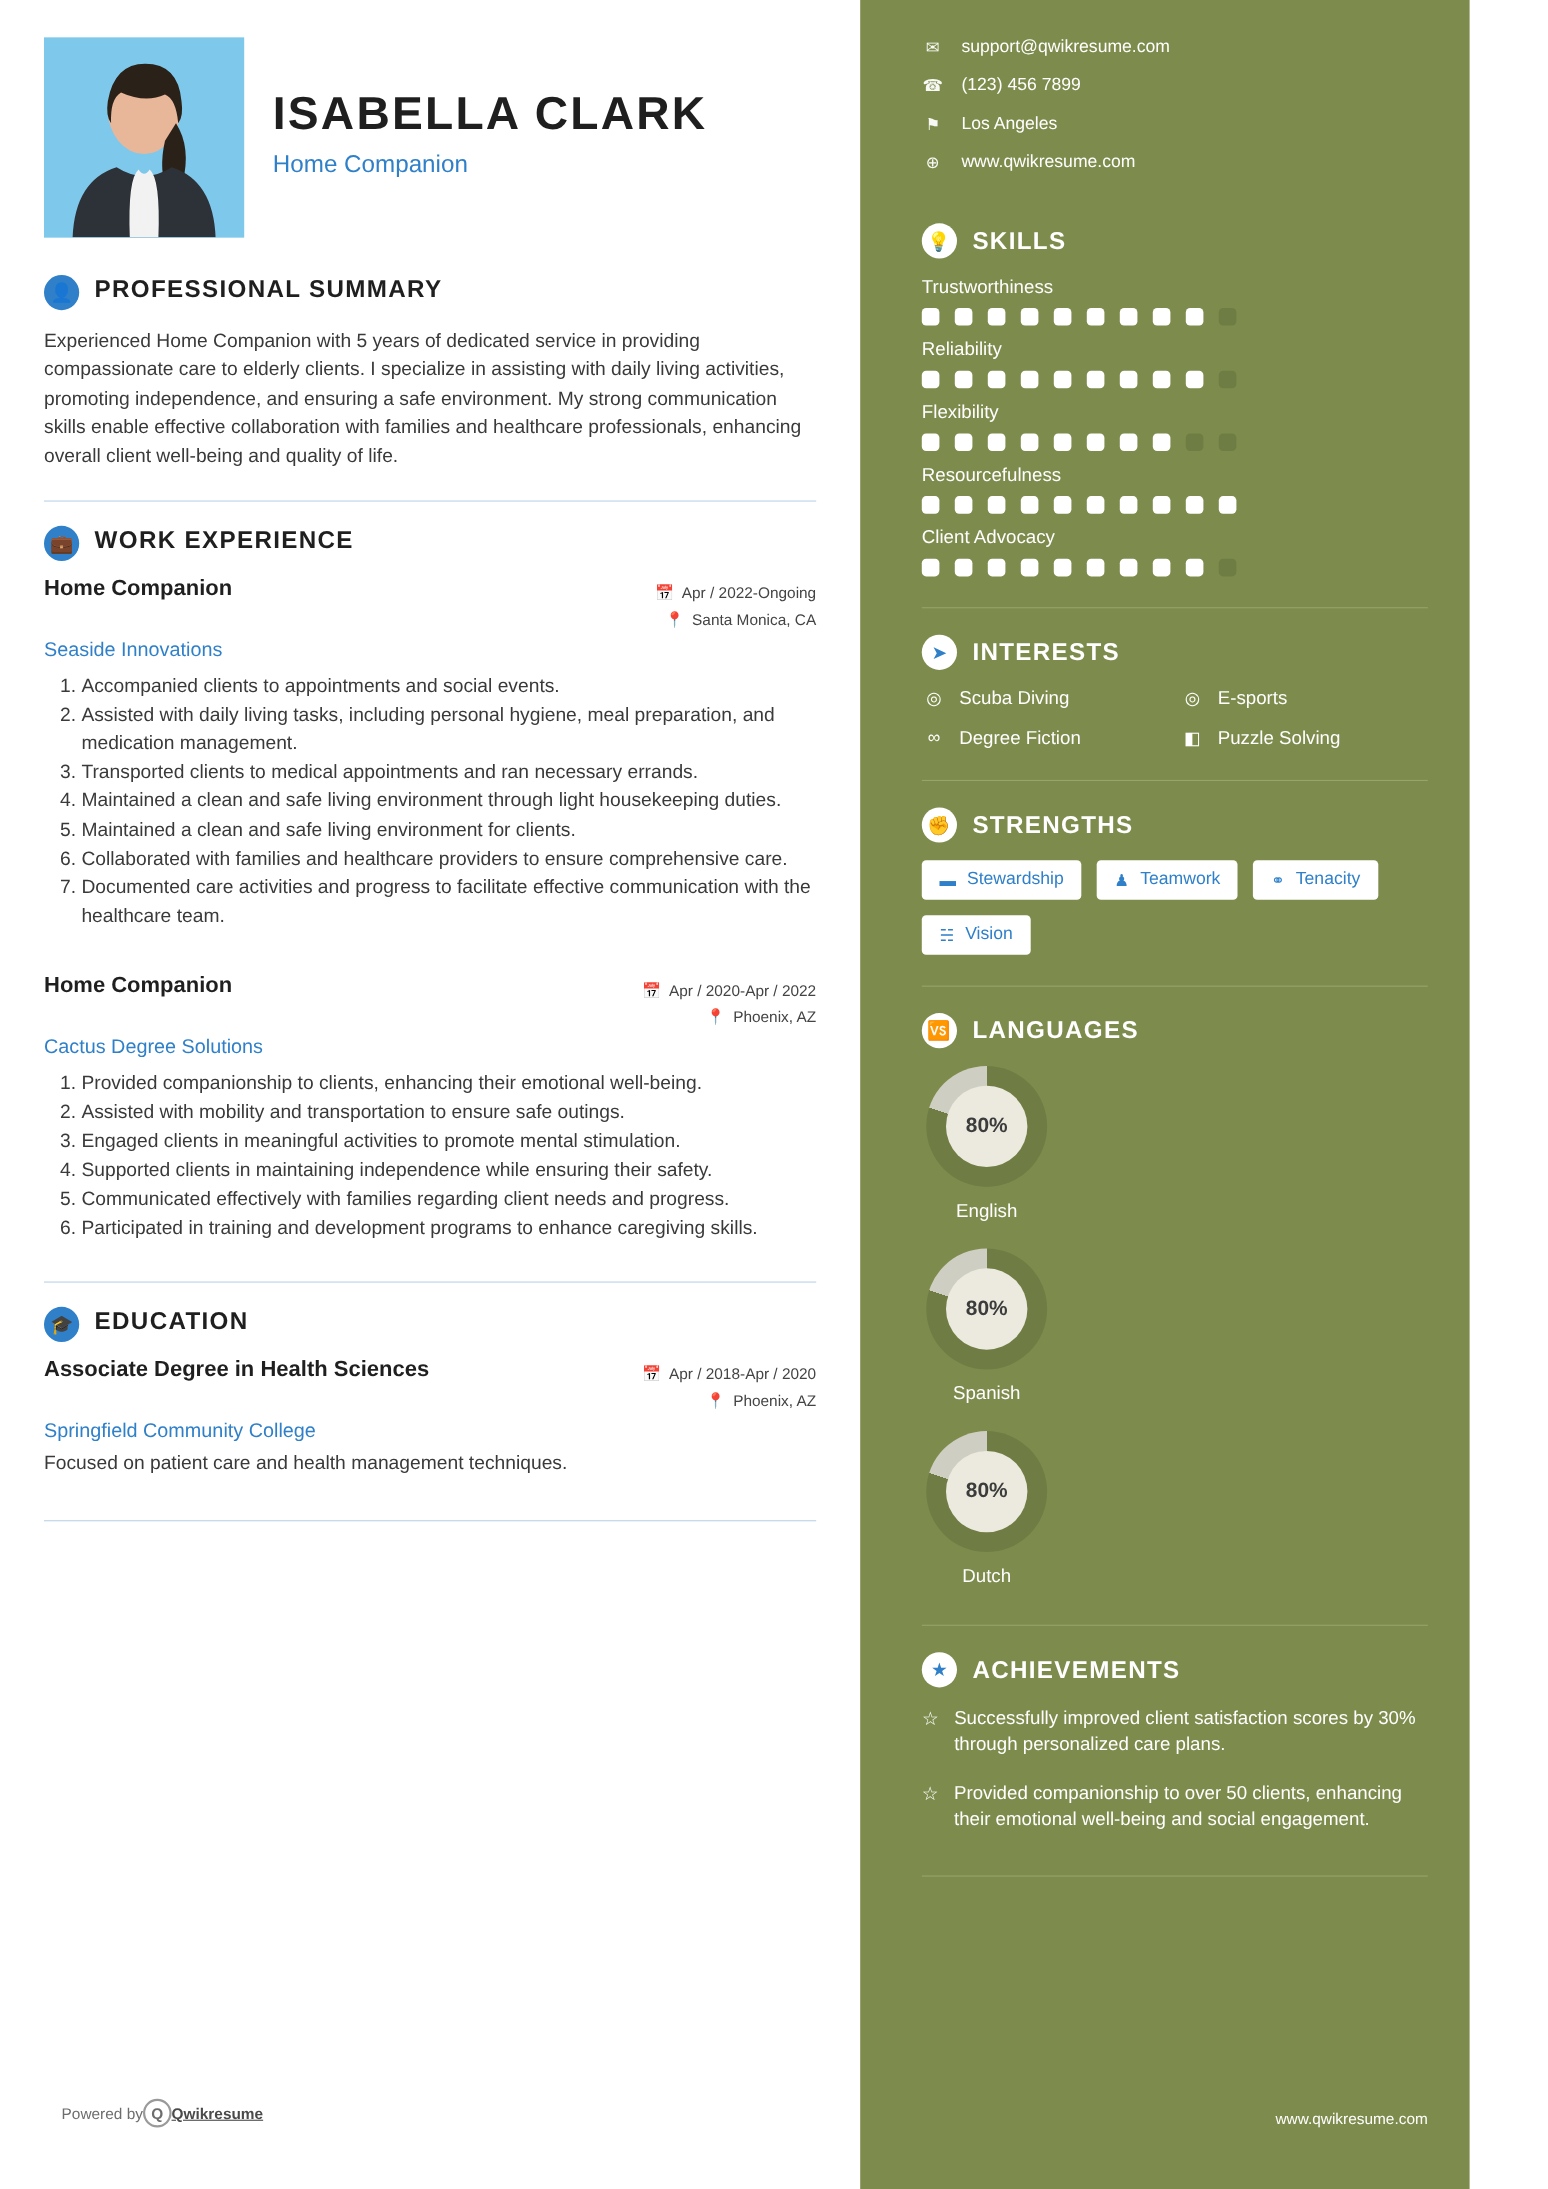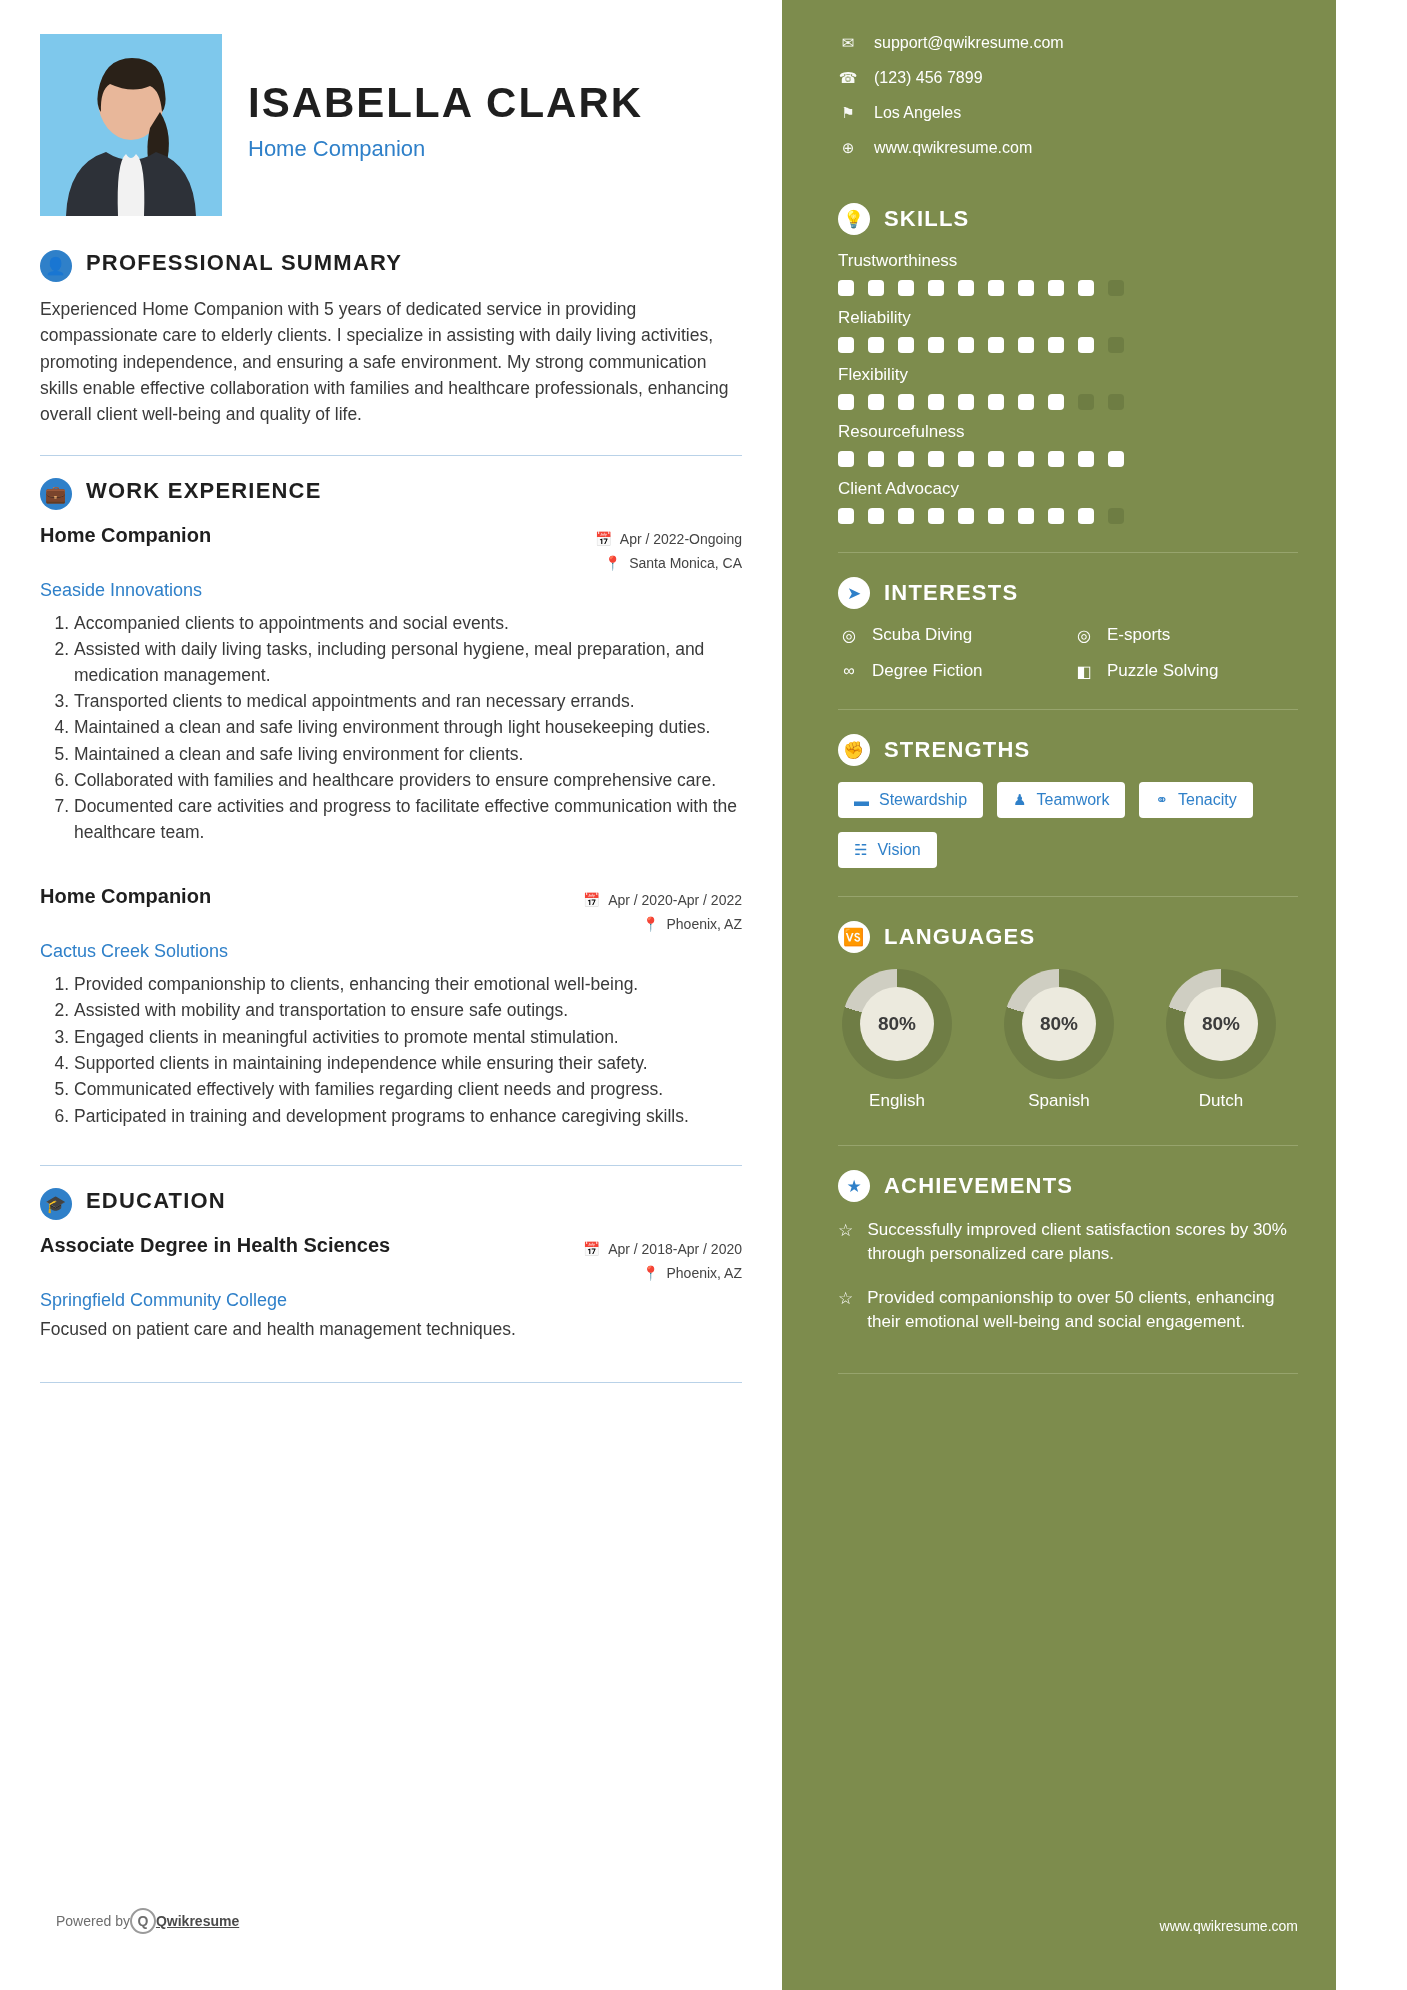--- a/index.html
+++ b/index.html
@@ -222,21 +222,21 @@
     border-radius: 4px;
     padding: 9px 16px;
     font-size: 16px;
     display: flex;
     align-items: center;
     gap: 10px;
     white-space: nowrap;
   }
   .strength .si { font-size: 15px; }
 
-  .langs { display: flex; gap: 44px; margin-top: 6px; }
+  .langs { display: flex; gap: 24px; margin-top: 6px; flex-direction: column; }
   .lang { width: 118px; text-align: center; }
   .ring {
     width: 110px; height: 110px;
     border-radius: 50%;
     margin: 0 auto;
     display: flex; align-items: center; justify-content: center;
     position: relative;
   }
   .ring .inner {
     width: 74px; height: 74px; border-radius: 50%;
@@ -331,21 +331,21 @@
           <div class="line">
               <span>📅</span>
               <span>Apr / 2020-Apr / 2022</span>
             </div>
           <div class="line">
               <span>📍</span>
               <span>Phoenix, AZ</span>
             </div>
         </div>
       </div>
-      <div class="job-company">Cactus Creek Solutions</div>
+      <div class="job-company">Cactus Degree Solutions</div>
       <ol class="bullets">
         <li>Provided companionship to clients, enhancing their emotional well-being.</li>
         <li>Assisted with mobility and transportation to ensure safe outings.</li>
         <li>Engaged clients in meaningful activities to promote mental stimulation.</li>
         <li>Supported clients in maintaining independence while ensuring their safety.</li>
         <li>Communicated effectively with families regarding client needs and progress.</li>
         <li>Participated in training and development programs to enhance caregiving skills.</li>
       </ol>
     </div>
 

